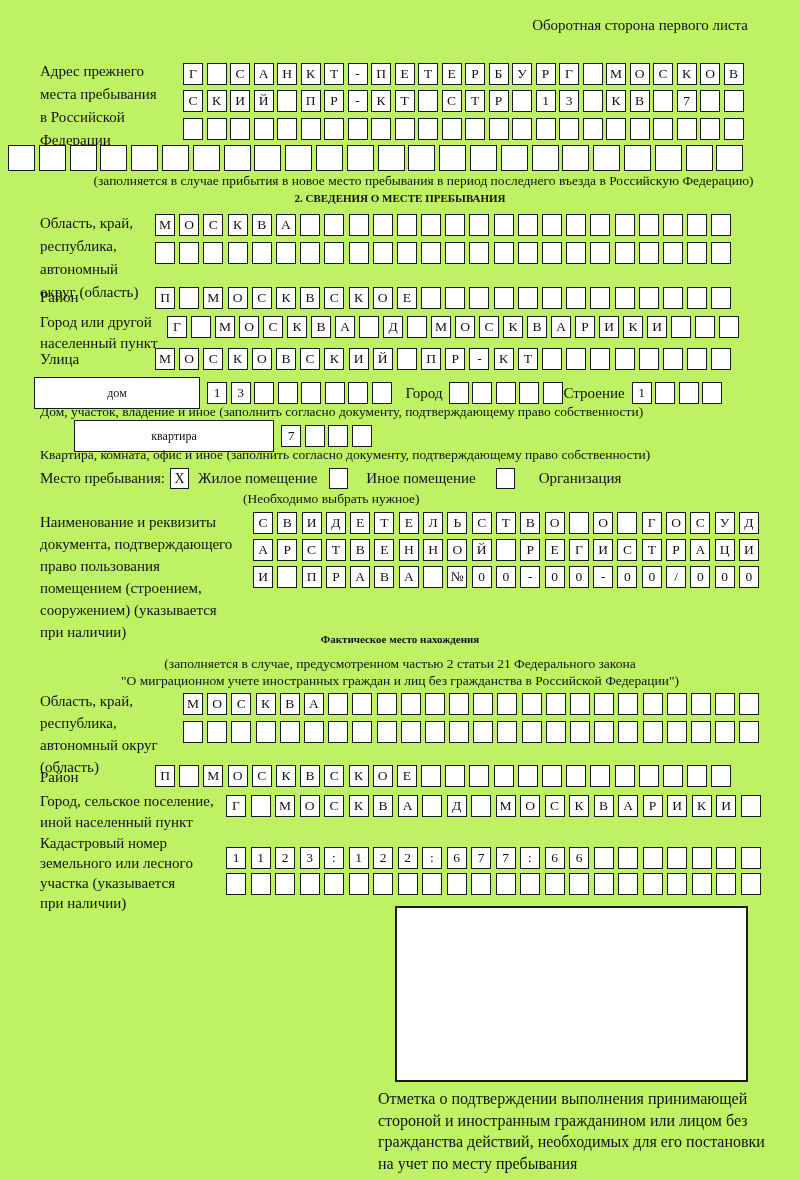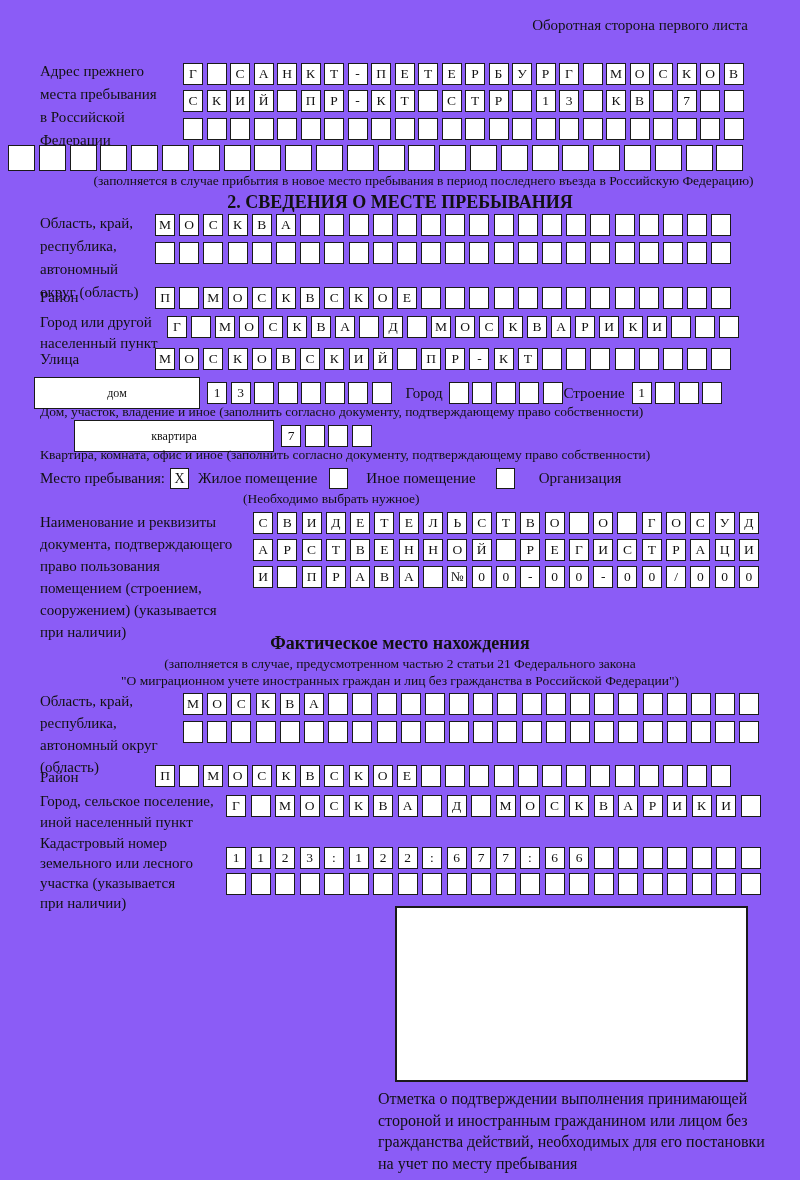--- a/index.html
+++ b/index.html
@@ -1,23 +1,23 @@
 <!DOCTYPE html>
 <html><head>
 <meta charset="utf-8">
 <style>
   html,body{margin:0;padding:0;background:#fff;}
-  .page{position:relative;width:800px;height:1180px;background:#8b5cf6;
+  .page{position:relative;width:800px;height:1180px;background:#bef264;
         font-family:"Liberation Serif","DejaVu Serif",serif;color:#111;overflow:hidden;}
   .abs{position:absolute;}
   .lbl{font-size:15px;line-height:23px;white-space:nowrap;}
   .lbl2{font-size:15px;line-height:21px;white-space:nowrap;}
   .note{font-size:13.5px;white-space:nowrap;}
   .center{left:0;right:0;text-align:center;}
-  .title{font-weight:bold;font-size:18px;}
+  .title{font-weight:bold;font-size:11px;}
   .cells{display:flex;}
   .g35{gap:3.5px;} .g40{gap:4px;} .g42{gap:4.2px;} .g43{gap:4.3px;} .g45{gap:4.5px;}
   .cell{box-sizing:border-box;flex:0 0 auto;width:20px;height:22px;border:1.6px solid #1a1a1a;
         display:flex;align-items:center;justify-content:center;font-size:13.5px;background:#fff;}
   .cellw{box-sizing:border-box;flex:0 0 auto;width:27px;height:26px;border:1.8px solid #1a1a1a;
         display:flex;align-items:center;justify-content:center;font-size:14px;background:#fff;}
   .longbox{box-sizing:border-box;border:1.6px solid #1a1a1a;height:32px;display:flex;
         align-items:center;justify-content:center;font-size:12px;background:#fff;}
   .chk{box-sizing:border-box;width:19px;height:21px;border:1.6px solid #1a1a1a;display:inline-flex;
         align-items:center;justify-content:center;font-size:14px;background:#fff;}

